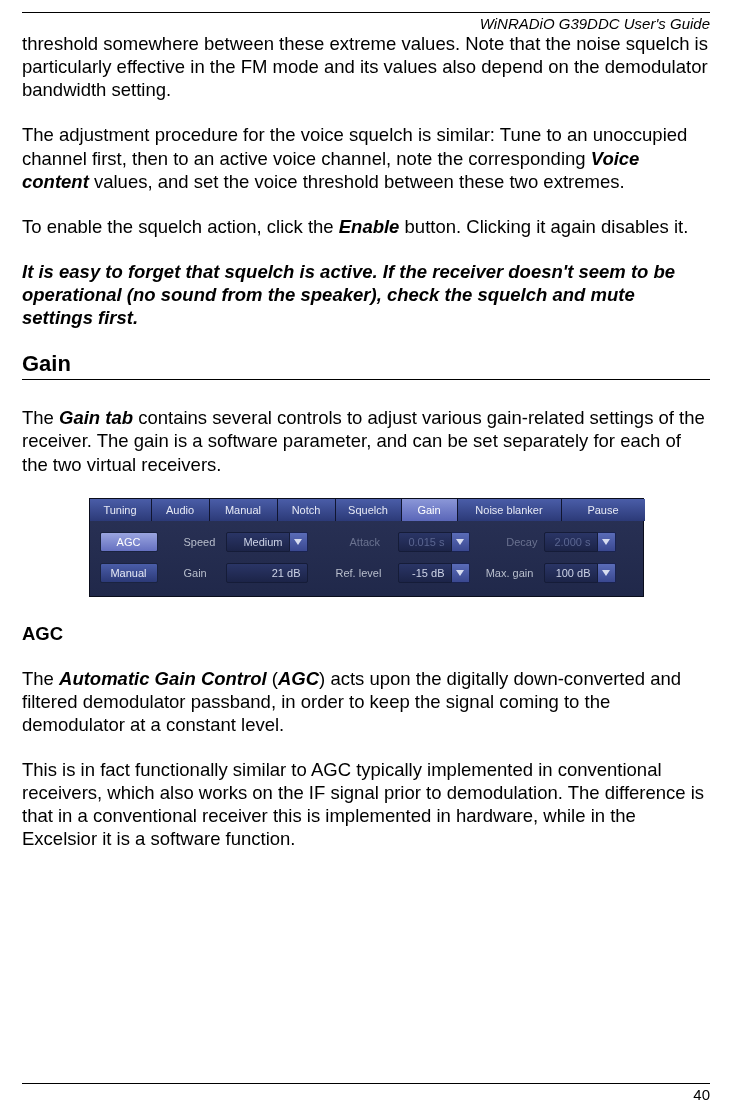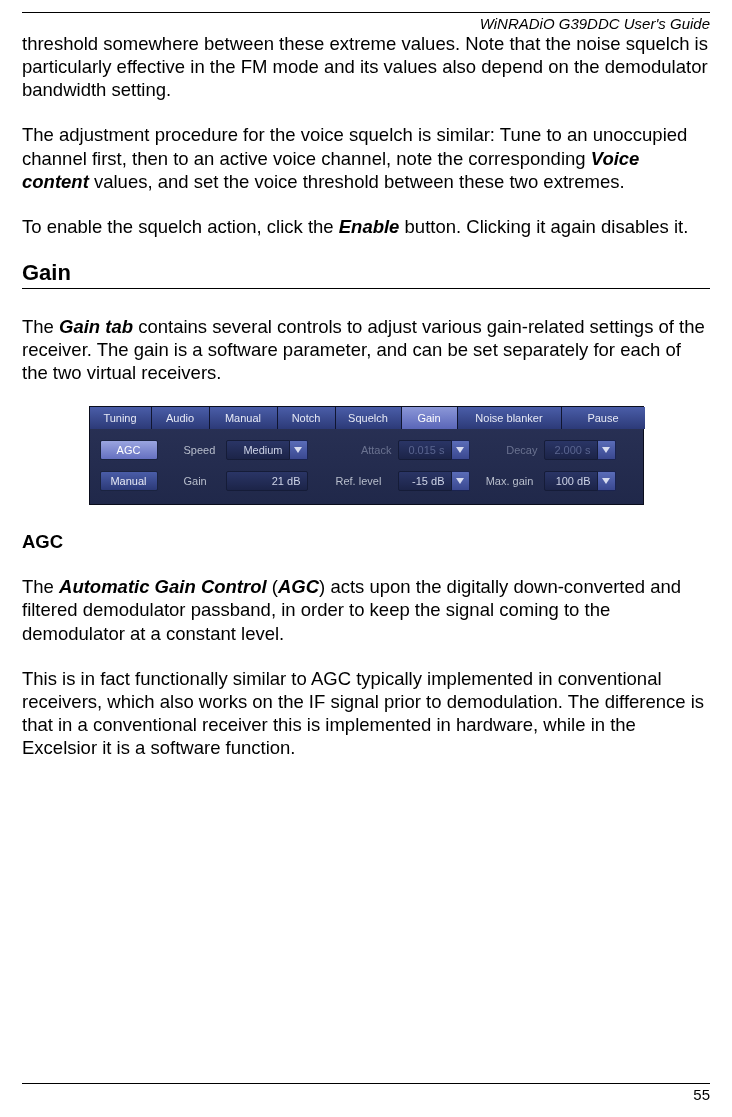--- a/index.html
+++ b/index.html
@@ -45,20 +45,21 @@
 <p>threshold somewhere between these extreme values. Note that the noise squelch is particularly effective in the FM mode and its values also depend on the demodulator bandwidth setting.</p>
 
 <p>
   <span>The adjustment procedure for the voice squelch is similar: Tune to an unoccupied channel first, then to an active voice channel, note the corresponding </span><span class="bi">Voice content</span><span> values, and set the voice threshold between these two extremes.</span>
 </p>
 
 <p>
   <span>To enable the squelch action, click the </span><span class="bi">Enable</span><span> button. Clicking it again disables it.</span>
 </p>
 
+<p class="warn">It is easy to forget that squelch is active. If the receiver doesn't seem to be operational (no sound from the speaker), check the squelch and mute settings first.</p>
 
 <h2 class="sec">Gain</h2>
 
 <p>
   <span>The </span><span class="bi">Gain tab</span><span> contains several controls to adjust various gain-related settings of the receiver. The gain is a software parameter, and can be set separately for each of the two virtual receivers.</span>
 </p>
 
 <div class="panel-wrap">
   <div class="panel">
     <div class="tabrow">
@@ -76,21 +77,21 @@
         <div class="mode-btn active">AGC</div>
         <div class="sp" style="width:26px"></div>
         <div class="lbl" style="width:42px">Speed</div>
         <div class="val" style="width:64px;border-radius:2px 0 0 2px">Medium</div>
         <div class="dd">
               <svg viewBox="0 0 8 6">
                 <path d="M0 0 L8 0 L4 6 Z" fill="#d8ddf0"></path>
               </svg>
             </div>
         <div class="sp" style="width:42px"></div>
-        <div class="lbl dim" style="width:42px;text-align:right">Attack</div>
+        <div class="lbl dim" style="width:42px;">Attack</div>
         <div class="sp" style="width:6px"></div>
         <div class="val dim" style="width:54px;border-radius:2px 0 0 2px">0.015 s</div>
         <div class="dd">
               <svg viewBox="0 0 8 6">
                 <path d="M0 0 L8 0 L4 6 Z" fill="#d8ddf0"></path>
               </svg>
             </div>
         <div class="sp" style="width:28px"></div>
         <div class="lbl dim" style="width:40px;text-align:right">Decay</div>
         <div class="sp" style="width:6px"></div>
@@ -132,16 +133,16 @@
 <h3 class="sub">AGC</h3>
 
 <p>
   <span>The </span><span class="bi">Automatic Gain Control</span><span> (</span><span class="bi">AGC</span><span>) acts upon the digitally down-converted and filtered demodulator passband, in order to keep the signal coming to the demodulator at a constant level.</span>
 </p>
 
 <p>This is in fact functionally similar to AGC typically implemented in conventional receivers, which also works on the IF signal prior to demodulation. The difference is that in a conventional receiver this is implemented in hardware, while in the Excelsior it is a software function.</p>
 
 <div class="ftr">
   <div class="ftr-line"></div>
-  <div class="pn">55</div>
+  <div class="pn">40</div>
 </div>
 
 </div>
 
 </body></html>

